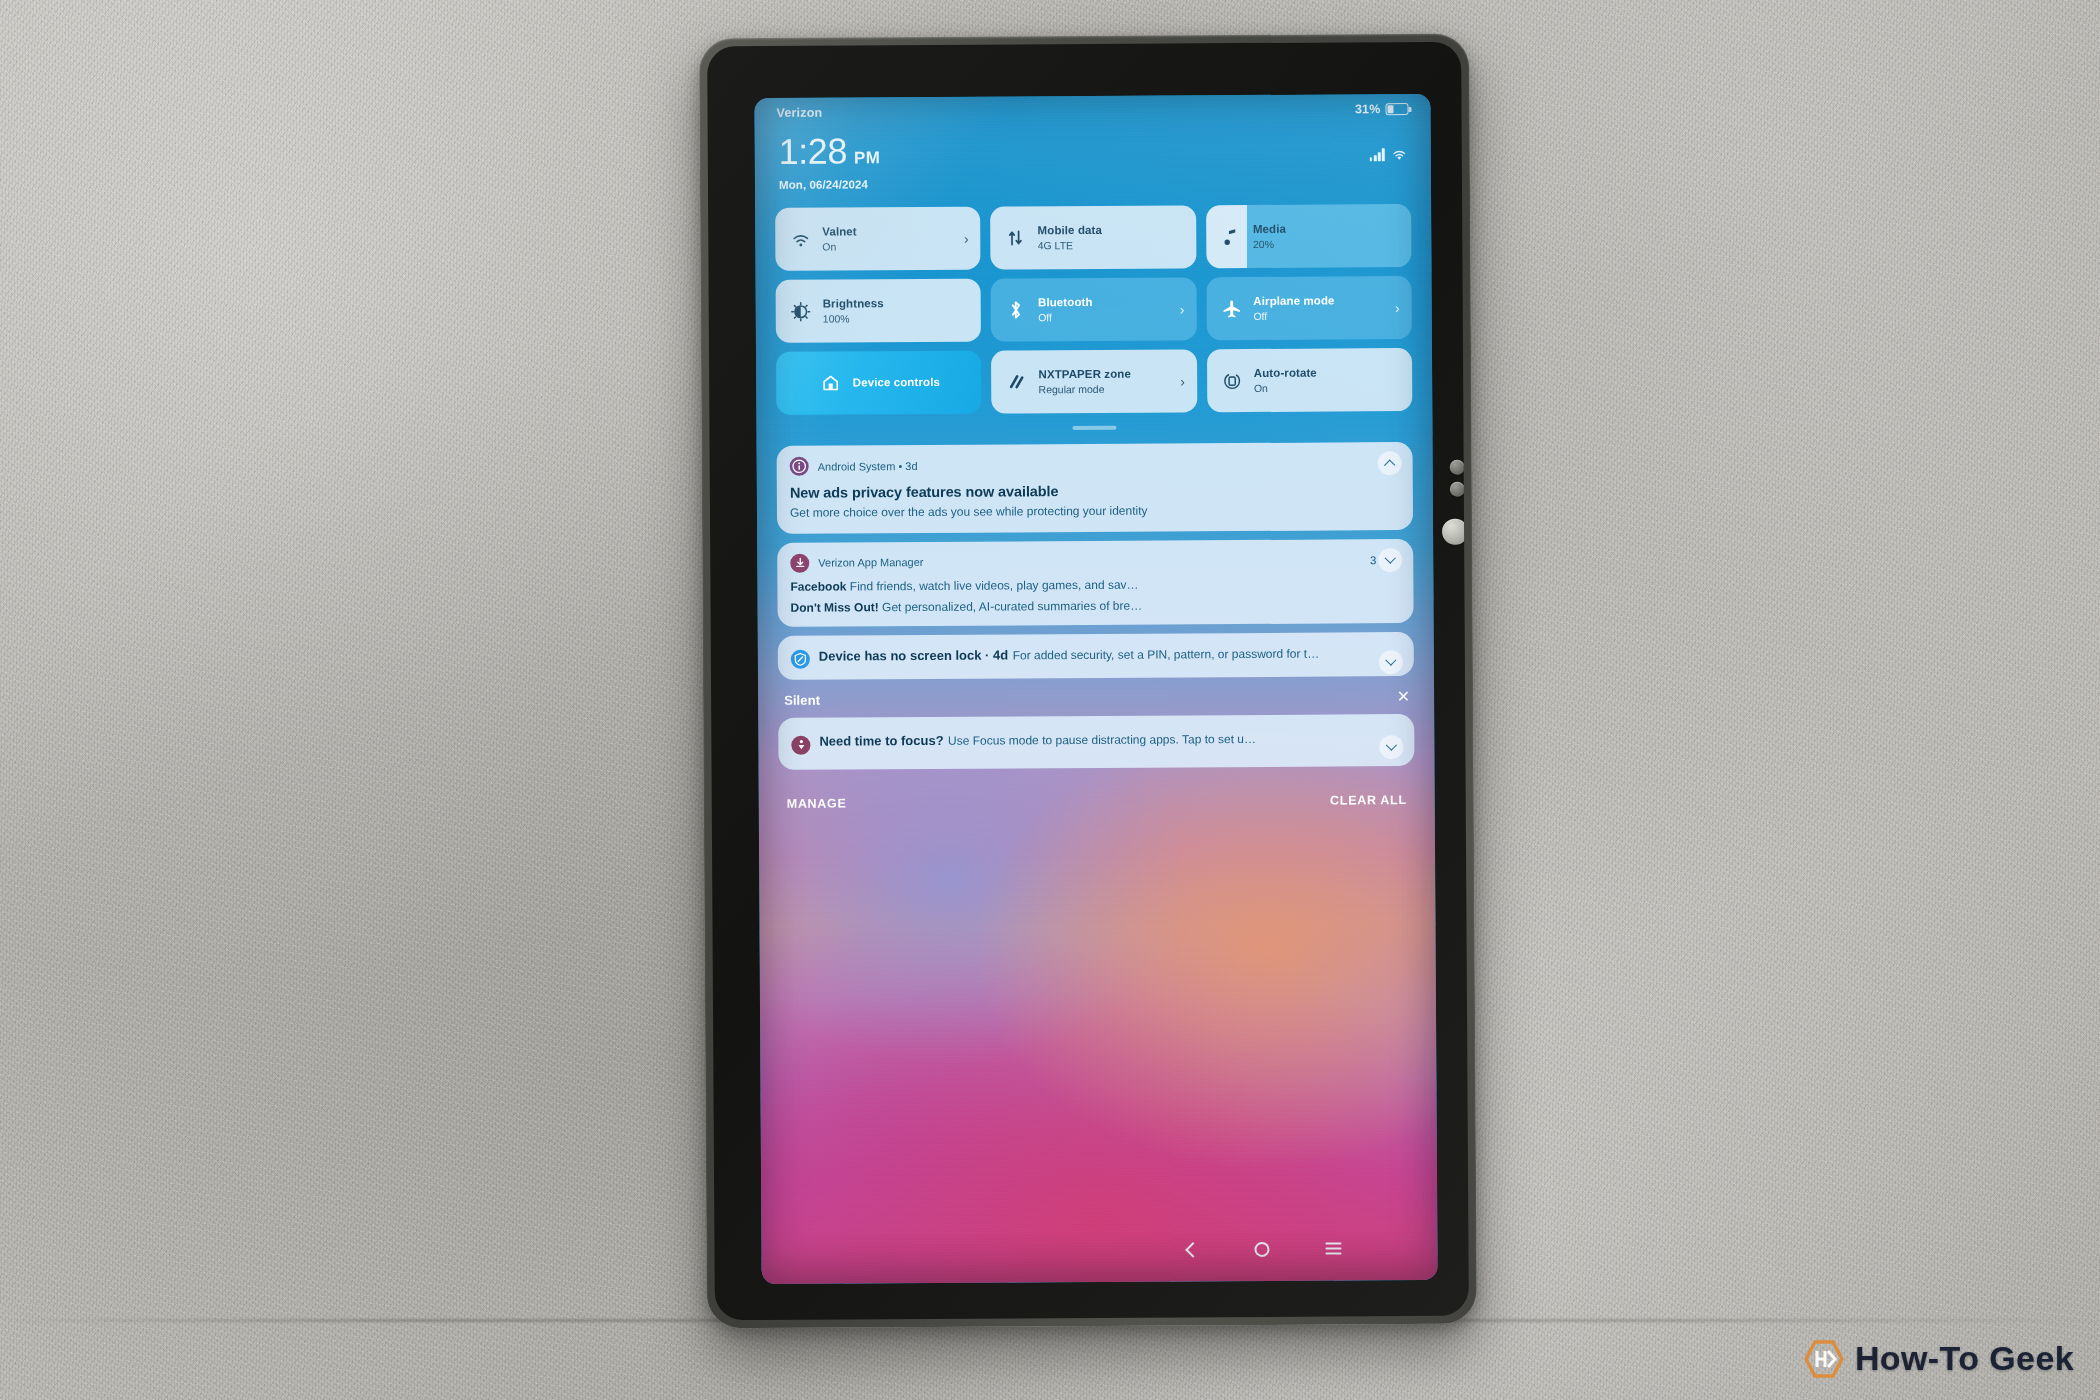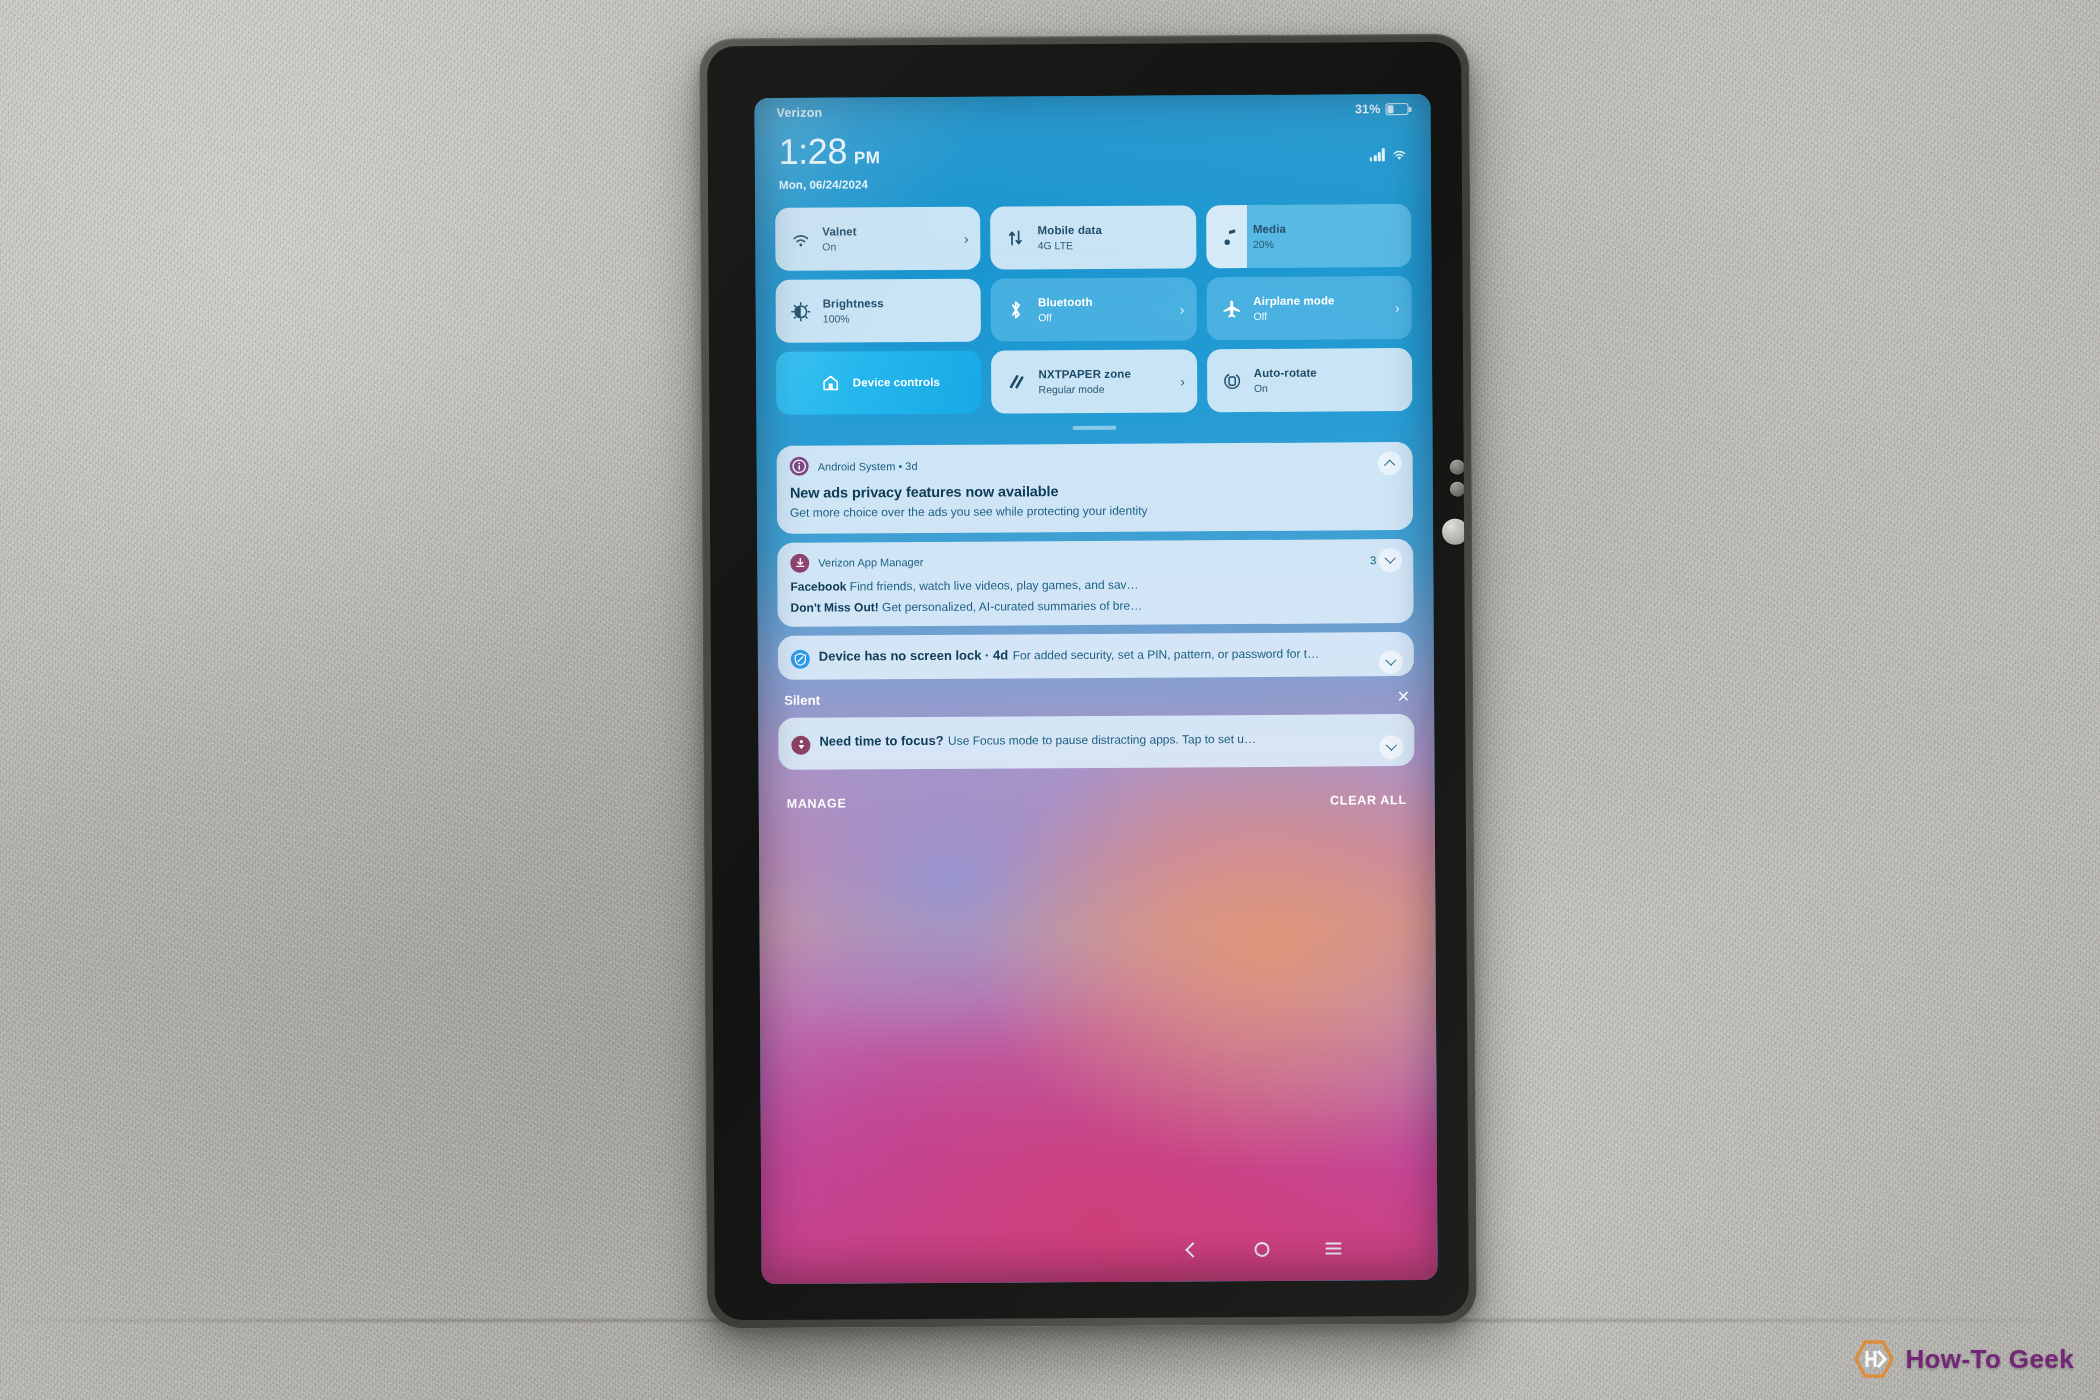--- a/index.html
+++ b/index.html
@@ -249,21 +249,21 @@
   .nav-home { width: 15px; height: 15px; border: 2px solid #eaeaf2; border-radius: 50%; }
   .nav-recent { display: flex; flex-direction: column; gap: 3px; }
   .nav-recent i { display: block; width: 16px; height: 2px; background: #eaeaf2; border-radius: 1px; }
 
   
   .watermark {
     position: absolute; right: 26px; bottom: 22px;
     display: flex; align-items: center; gap: 11px;
     opacity: .92;
   }
-  .wm-text { font-size: 26px; font-weight: bold; color: #701a75; letter-spacing: .4px;
+  .wm-text { font-size: 34px; font-weight: bold; color: #0f172a; letter-spacing: .4px;
     text-shadow: 0 1px 3px rgba(0,0,0,0.35); }
   .wm-logo { width: 40px; height: 38px; position: relative; }
 </style>
 </head>
 <body>
 
 <div class="desk"></div>
 <div class="seam"></div>
 
 <div class="tablet">

